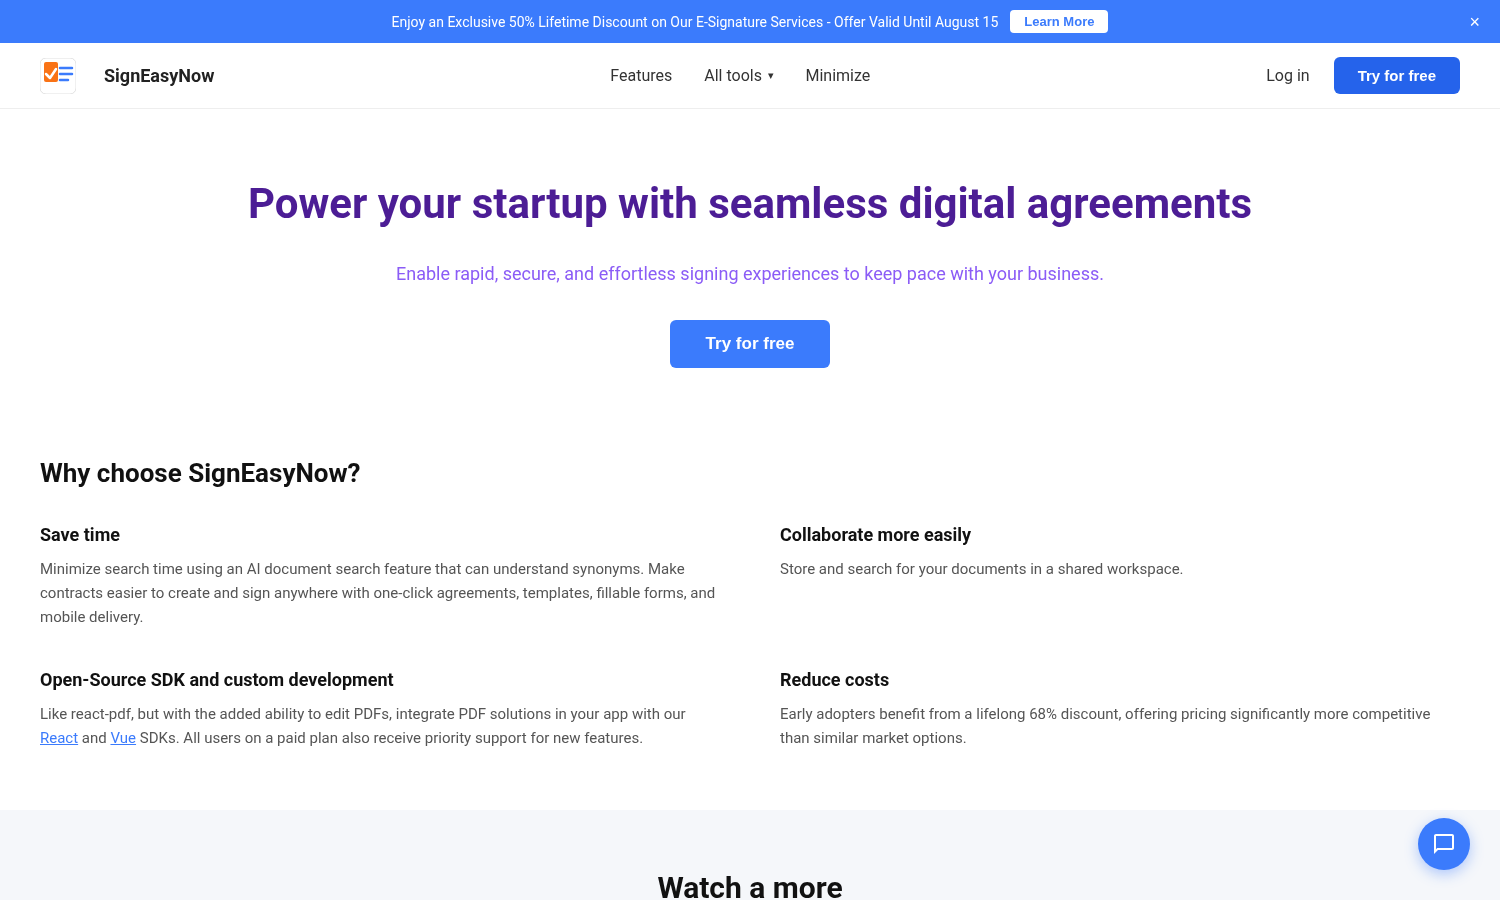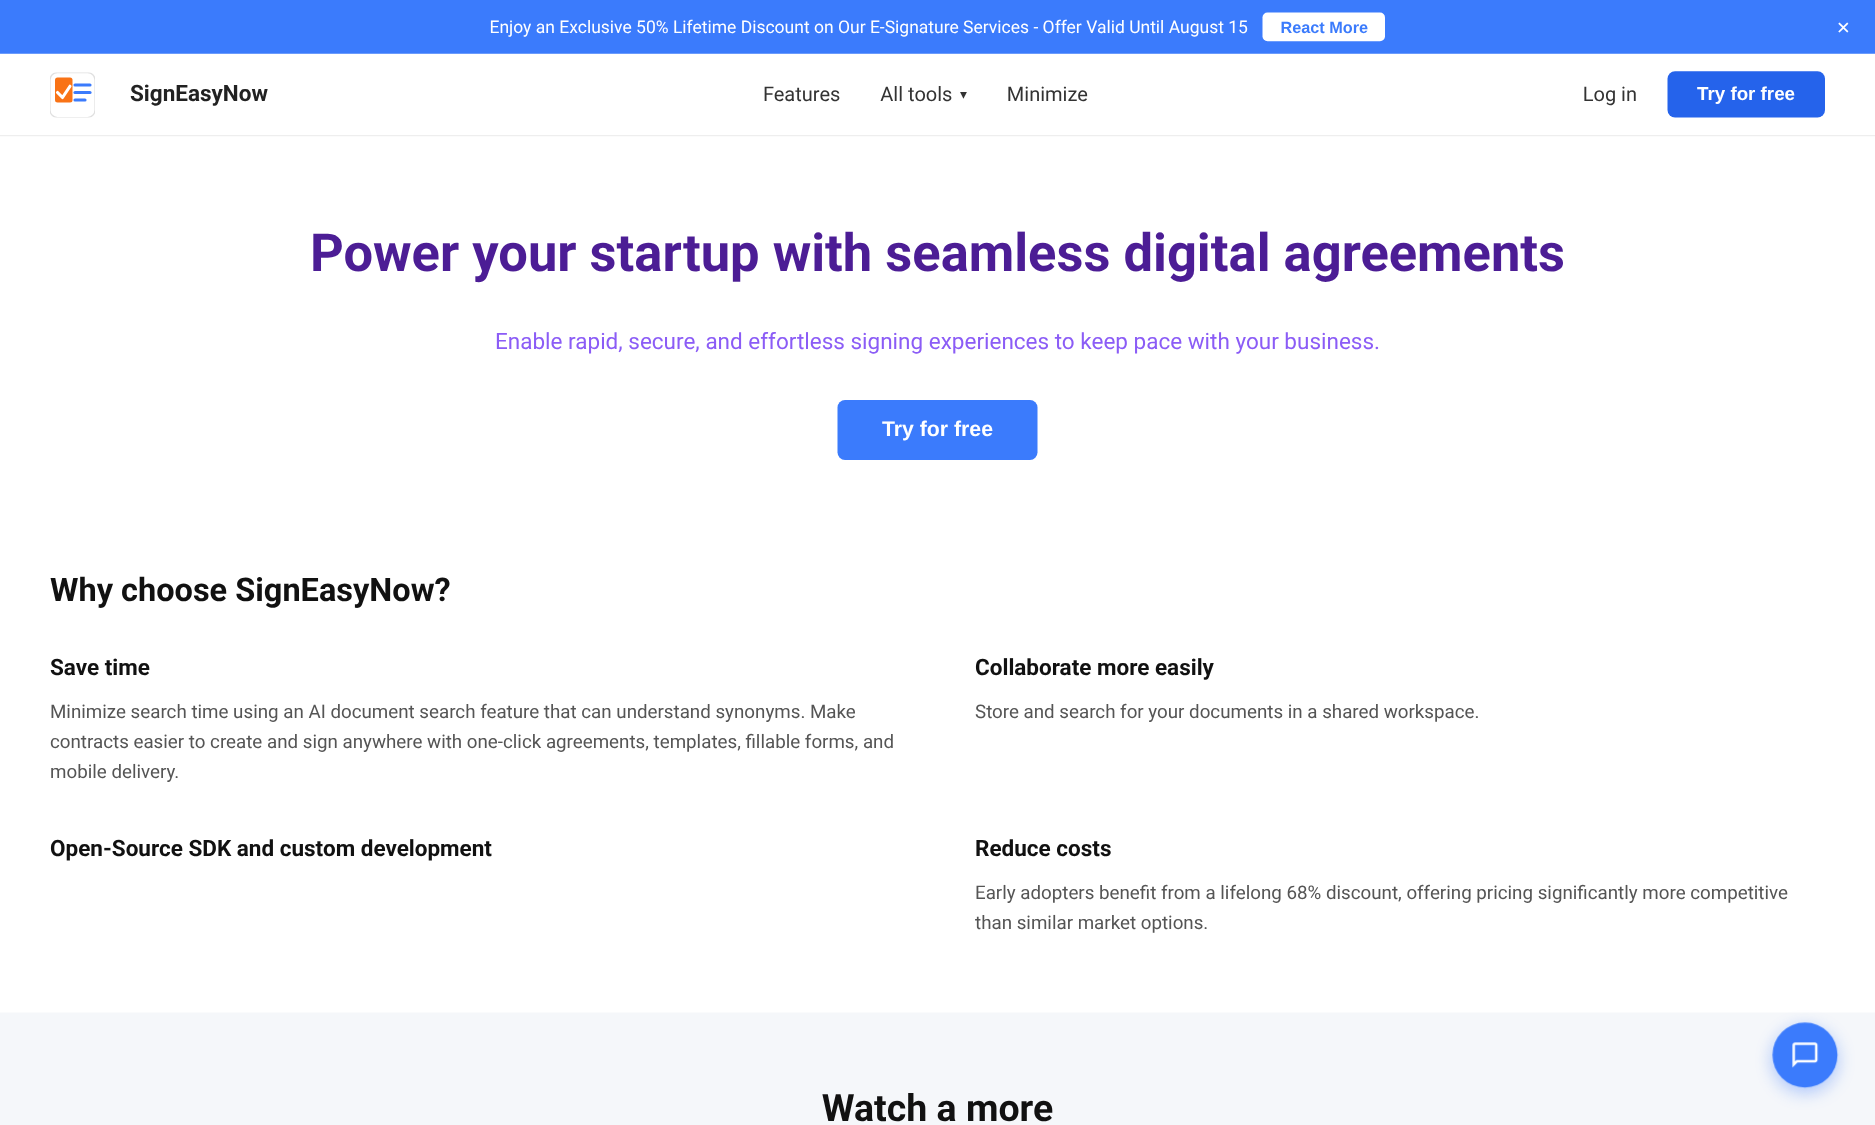--- a/index.html
+++ b/index.html
@@ -192,21 +192,21 @@
     .chat-btn svg { width: 24px; height: 24px; fill: #fff; }
 
     
     .chevron { font-size: 11px; margin-left: 2px; }
   </style>
 </head>
 <body>
 
 <div class="banner">
   <span class="banner-text">Enjoy an Exclusive 50% Lifetime Discount on Our E-Signature Services - Offer Valid Until August 15</span>
-  <button class="banner-learn-btn">React More</button>
+  <button class="banner-learn-btn">Learn More</button>
   <button class="banner-close">×</button>
 </div>
 
 <nav>
   <a class="nav-logo" href="#">
     <svg class="logo-icon" viewBox="0 0 36 36" fill="none" xmlns="http://www.w3.org/2000/svg">
       <rect width="36" height="36" rx="6" fill="#fff" stroke="#e0e0e0"></rect>
       <rect x="4" y="4" width="14" height="20" rx="2" fill="#f97316"></rect>
       <polyline points="6,16 10,20 16,11" stroke="#fff" stroke-width="2.5" fill="none" stroke-linecap="round" stroke-linejoin="round"></polyline>
       <line x1="20" y1="10" x2="32" y2="10" stroke="#3b7bfc" stroke-width="2.5" stroke-linecap="round"></line>
@@ -250,20 +250,23 @@
       <div class="feature-desc">Minimize search time using an AI document search feature that can understand synonyms. Make contracts easier to create and sign anywhere with one-click agreements, templates, fillable forms, and mobile delivery.</div>
     </div>
 
     <div class="feature-item">
       <div class="feature-title">Collaborate more easily</div>
       <div class="feature-desc">Store and search for your documents in a shared workspace.</div>
     </div>
 
     <div class="feature-item">
       <div class="feature-title">Open-Source SDK and custom development</div>
+      <div class="feature-desc">
+        <span>Like react-pdf, but with the added ability to edit PDFs, integrate PDF solutions in your app with our </span><a href="#">React</a><span> and </span><a href="#">Vue</a><span> SDKs. All users on a paid plan also receive priority support for new features.</span>
+      </div>
     </div>
 
     <div class="feature-item">
       <div class="feature-title">Reduce costs</div>
       <div class="feature-desc">Early adopters benefit from a lifelong 68% discount, offering pricing significantly more competitive than similar market options.</div>
     </div>
 
   </div>
 </section>
 

